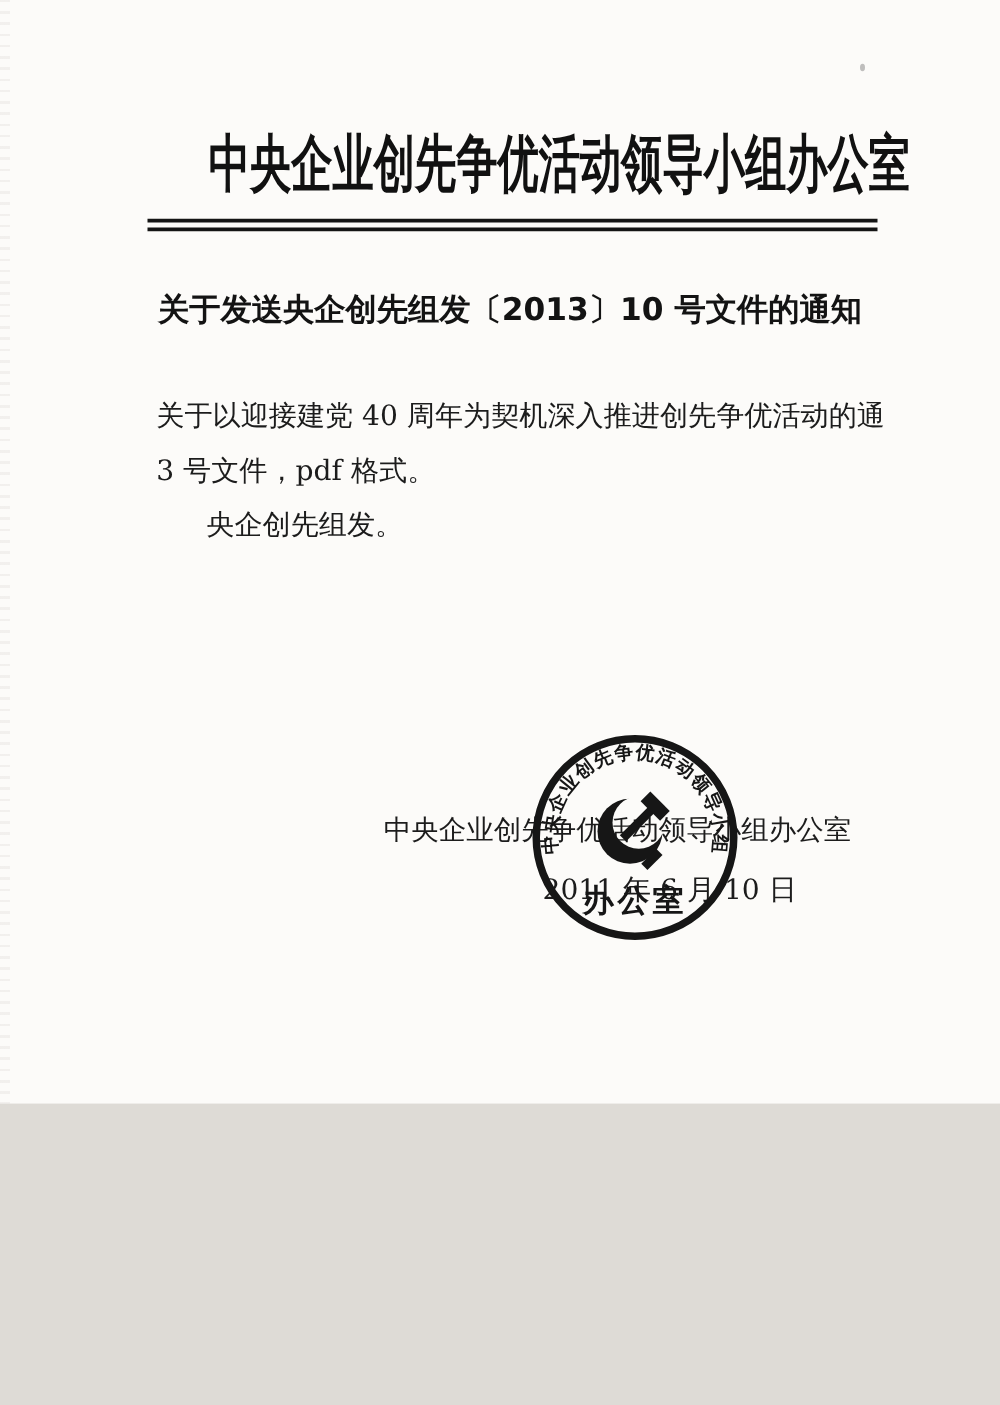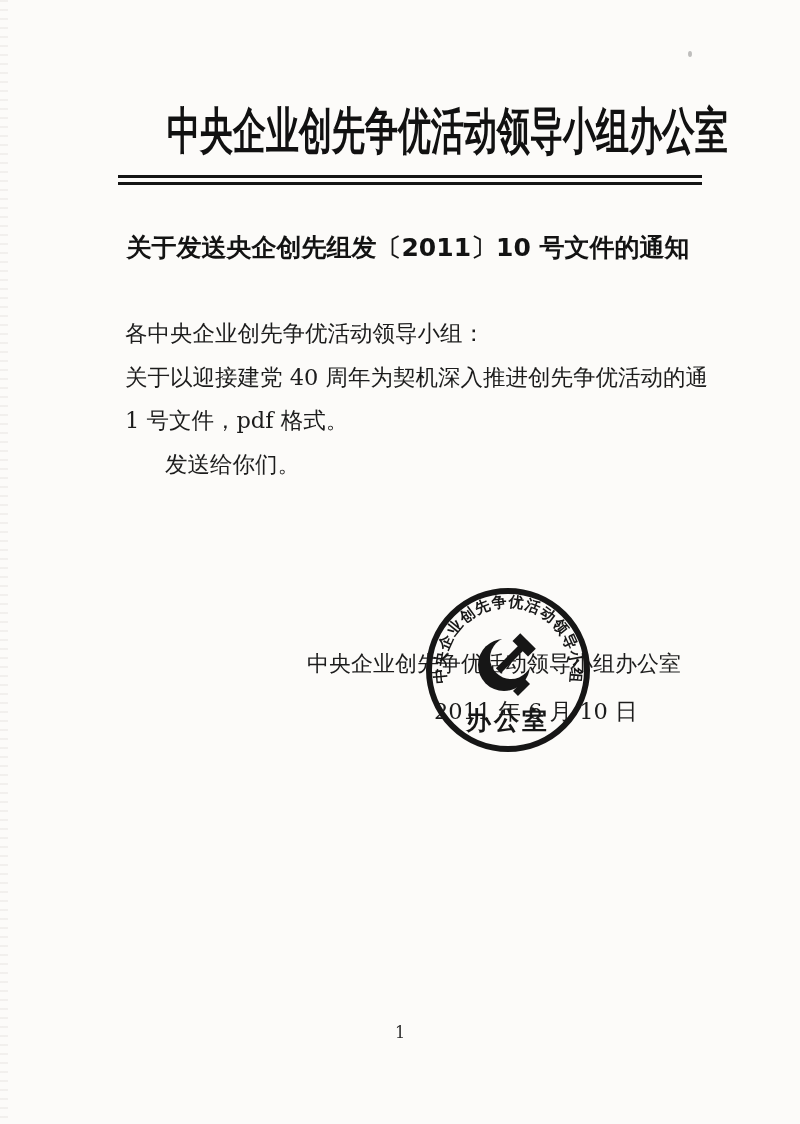--- a/index.html
+++ b/index.html
@@ -1,18 +1,18 @@
 <!DOCTYPE html>
 <html><head>
 <meta charset="utf-8">
 <style>
   * { margin:0; padding:0; box-sizing:border-box; }
   html, body { background:#dedbd6; }
   .page {
-    position:relative; width:800px; height:1124px; margin:0 auto;
+    position:relative; width:800px; height:883px; margin:0 auto;
     background:#fcfbf9; overflow:hidden;
     color:#1a1a1a;
     font-family:"DejaVu Serif","Liberation Serif",serif;
   }
   
   .page::before{
     content:""; position:absolute; left:0; top:0; bottom:0; width:8px;
     background:repeating-linear-gradient(to bottom,
       rgba(150,138,132,.22) 0 2px, rgba(0,0,0,0) 2px 9px);
     opacity:.45;
@@ -69,27 +69,26 @@
 </head>
 <body>
 
 <div class="page">
 
   <header>
     <h1 class="org-title">中央企业创先争优活动领导小组办公室</h1>
     <div class="double-rule"></div>
   </header>
 
-  <h2 class="subject">关于发送央企创先组发〔2011〕10 号文件的通知</h2>
+  <h2 class="subject">关于发送央企创先组发〔2013〕10 号文件的通知</h2>
 
   <div class="body-block">
-    <p class="line">各中央企业创先争优活动领导小组：</p>
     <p class="line">关于以迎接建党 40 周年为契机深入推进创先争优活动的通</p>
-    <p class="line">1 号文件，pdf 格式。</p>
-    <p class="line indent">发送给你们。</p>
+    <p class="line">3 号文件，pdf 格式。</p>
+    <p class="line indent">央企创先组发。</p>
   </div>
 
   <div class="signature">中央企业创先争优活动领导小组办公室</div>
 
   <div class="date">2011 年 6 月 10 日</div>
 
   <svg class="stamp" viewBox="0 0 170 170">
     <defs>
       <path id="stamp-arc" d="M 24.8 103.4 A 63 63 0 1 1 145.2 103.4" fill="none"></path>
       <mask id="sickle-cut">

